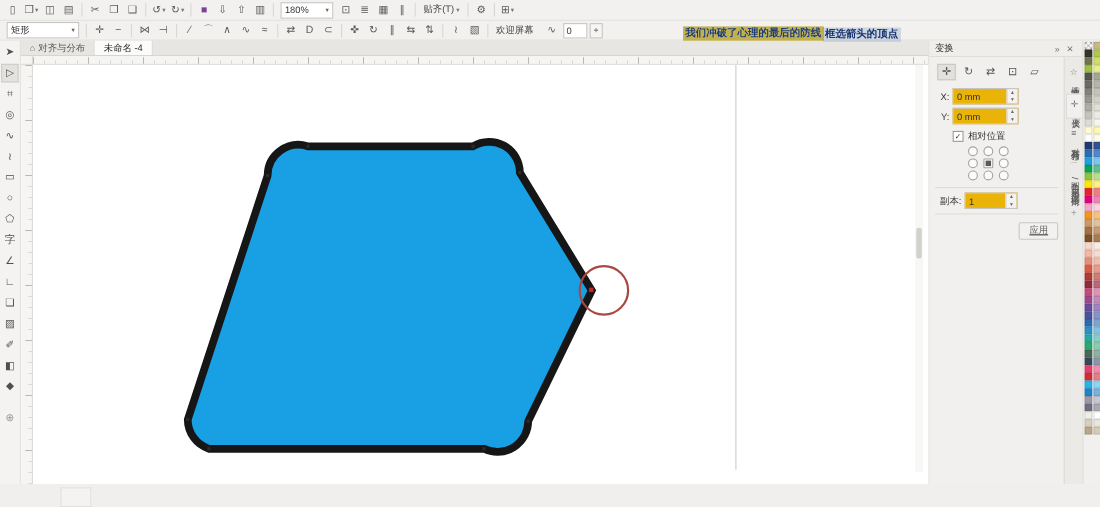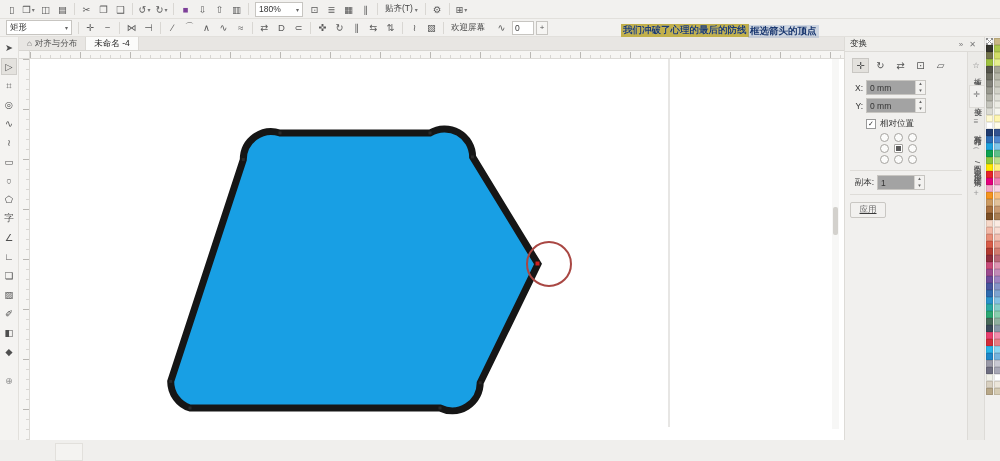--- a/index.html
+++ b/index.html
@@ -70,33 +70,33 @@
   .docker-head{height:14px;display:flex;align-items:center;padding:0 5px;background:#EFEEEB;border-bottom:1px solid #DDDBD7;}
   .docker-head .dtitle{font-size:8.5px;color:#333;flex:1;}
   .docker-head .hbtn{font-size:8px;color:#777;padding:0 3px;}
   .docker-body{flex:1;display:flex;min-height:0;}
   .docker-content{width:122px;padding:4px 5px;background:#F1F0EE;}
   .ticons{display:flex;gap:3px;margin:2px 0 7px 2px;}
   .ticon{width:17px;height:15px;display:flex;align-items:center;justify-content:center;font-size:10px;color:#555;}
   .ticon.active{background:#E3E1DD;border:1px solid #C9C7C3;box-sizing:border-box;}
   .frow{display:flex;align-items:center;margin:3px 0;}
   .flabel{width:13px;text-align:right;margin-right:3px;font-size:8.5px;color:#333;}
-  .spininput{display:flex;height:13px;border:1px solid #C7C5C1;background:#a3a3a3;width:58px;}
+  .spininput{display:flex;height:13px;border:1px solid #C7C5C1;background:#eab308;width:58px;}
   .spininput .val{flex:1;font-size:8.5px;display:flex;align-items:center;padding-left:3px;color:#333;}
   .spin{width:9px;display:flex;flex-direction:column;border-left:1px solid #D5D3CF;background:#F3F2F0;}
   .spin span{flex:1;font-size:4.5px;line-height:6px;text-align:center;color:#666;}
   .cbrow{display:flex;align-items:center;gap:4px;margin:5px 0 3px 16px;}
   .cbox{width:8px;height:8px;border:1px solid #999;background:#fff;display:flex;align-items:center;justify-content:center;font-size:7px;color:#333;}
   .cblabel{font-size:8.5px;color:#333;}
   .agrid{display:grid;grid-template-columns:repeat(3,14px);grid-auto-rows:11px;margin:2px 0 4px 30px;}
   .anchor{width:7px;height:7px;border:1px solid #A5A39F;border-radius:50%;background:#FBFBFA;}
   .anchor.checked{border-radius:1px;background:#fff;position:relative;}
   .anchor.checked::after{content:"";position:absolute;inset:1px;background:#5a5a5a;}
   .dsep{border-top:1px solid #DEDCD8;margin:4px 0;}
-  .applyrow{display:flex;margin-top:7px;text-decoration:underline;}
+  .applyrow{display:flex;justify-content:flex-end;margin-top:7px;text-decoration:underline;}
   .applybtn{min-width:34px;height:14px;background:#F2F1EF;border:1px solid #C9C7C3;border-radius:2px;font-size:8.5px;color:#666;display:flex;align-items:center;justify-content:center;}
 
   .vtabs{width:17px;background:#EBEAE7;border-left:1px solid #DDDBD7;display:flex;flex-direction:column;align-items:center;padding-top:5px;gap:5px;}
   .vtab{display:flex;flex-direction:column;align-items:center;gap:2px;padding:4px 0;width:15px;}
   .vtab .vicon{font-size:8px;color:#777;}
   .vtab .vlabel{writing-mode:vertical-rl;font-size:8px;color:#555;letter-spacing:1px;}
   .vtab.active{background:#F1F0EE;border:1px solid #DDDBD7;border-right:none;box-sizing:border-box;}
   .vtab-add{margin-top:6px;font-size:9px;color:#9a9a9a;}
 
   .palette{width:16px;background:#F1F0EE;border-left:1px solid #DDDBD7;padding:1px 0 0 1px;display:grid;grid-template-columns:7px 7px;gap:0 1px;grid-auto-rows:7px;align-content:start;}

